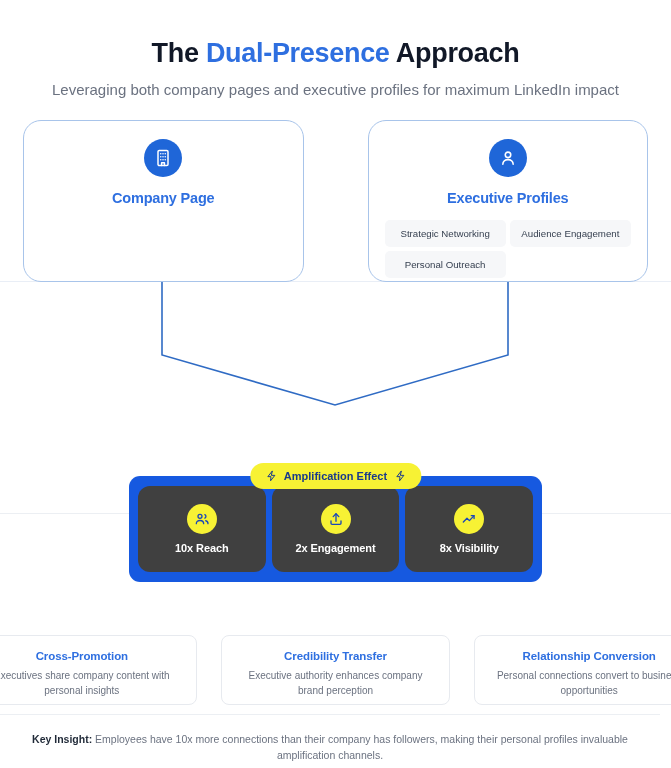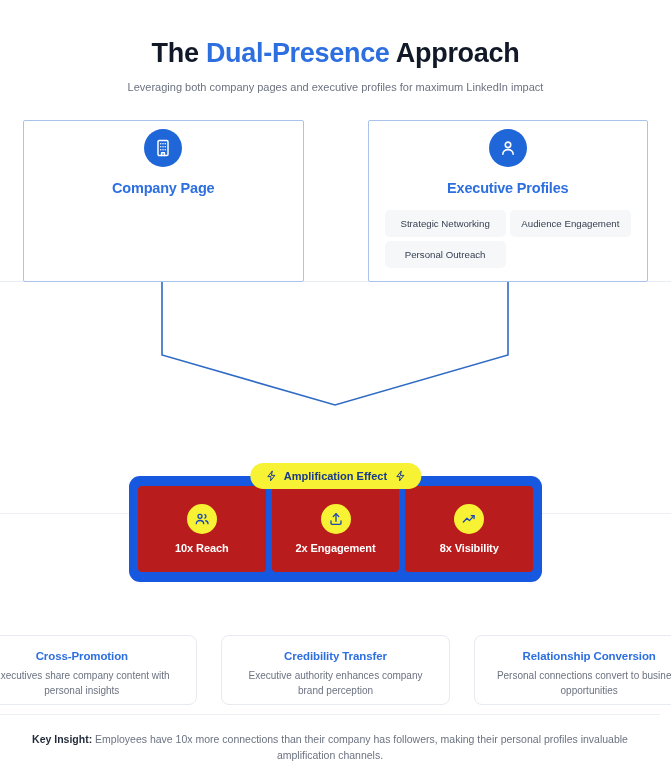--- a/index.html
+++ b/index.html
@@ -32,40 +32,40 @@
   .title {
     font-size: 27px;
     font-weight: 700;
     letter-spacing: -0.3px;
     color: #111827;
     line-height: 1.15;
   }
   .title .hl { color: #2e6fe0; }
   .subtitle {
     margin-top: 12px;
-    font-size: 11px;
+    font-size: 15px;
     color: #6b7280;
     font-weight: 400;
   }
 
   
   .pillars {
     position: absolute;
     top: 120px;
     left: 23px;
     width: 625px;
     display: flex;
     gap: 64px;
   }
   .pillar {
     width: 281px;
     background: #ffffff;
     border: 1px solid #a8c4ea;
-    border-radius: 2px;
-    padding: 8px 16px 14px 16px;
+    border-radius: 18px;
+    padding: 18px 16px 14px 16px;
     position: relative;
     overflow: hidden;
     height: 162px;
   }
   .pillar-icon {
     width: 38px;
     height: 38px;
     border-radius: 50%;
     background: #1f66d8;
     margin: 0 auto;
@@ -161,22 +161,22 @@
     height: 106px;
     background: #1659e0;
     border-radius: 11px;
     display: flex;
     align-items: center;
     gap: 6px;
     padding: 10px 9px;
   }
   .metric {
     flex: 1;
-    background: #b91c1c;
-    border-radius: 4px;
+    background: #404040;
+    border-radius: 12px;
     height: 86px;
     display: flex;
     flex-direction: column;
     align-items: center;
     justify-content: center;
     gap: 8px;
   }
   .metric-icon {
     width: 30px;
     height: 30px;

